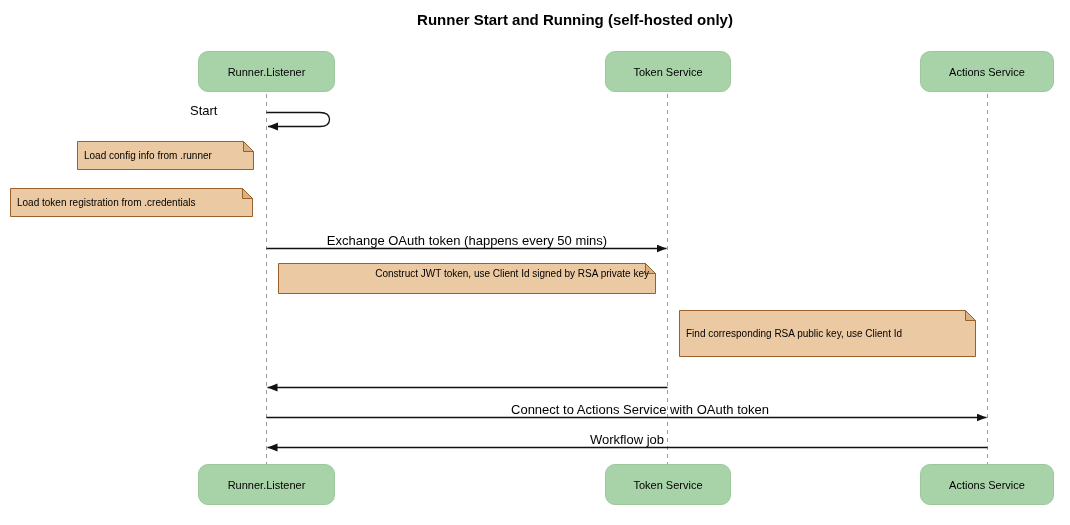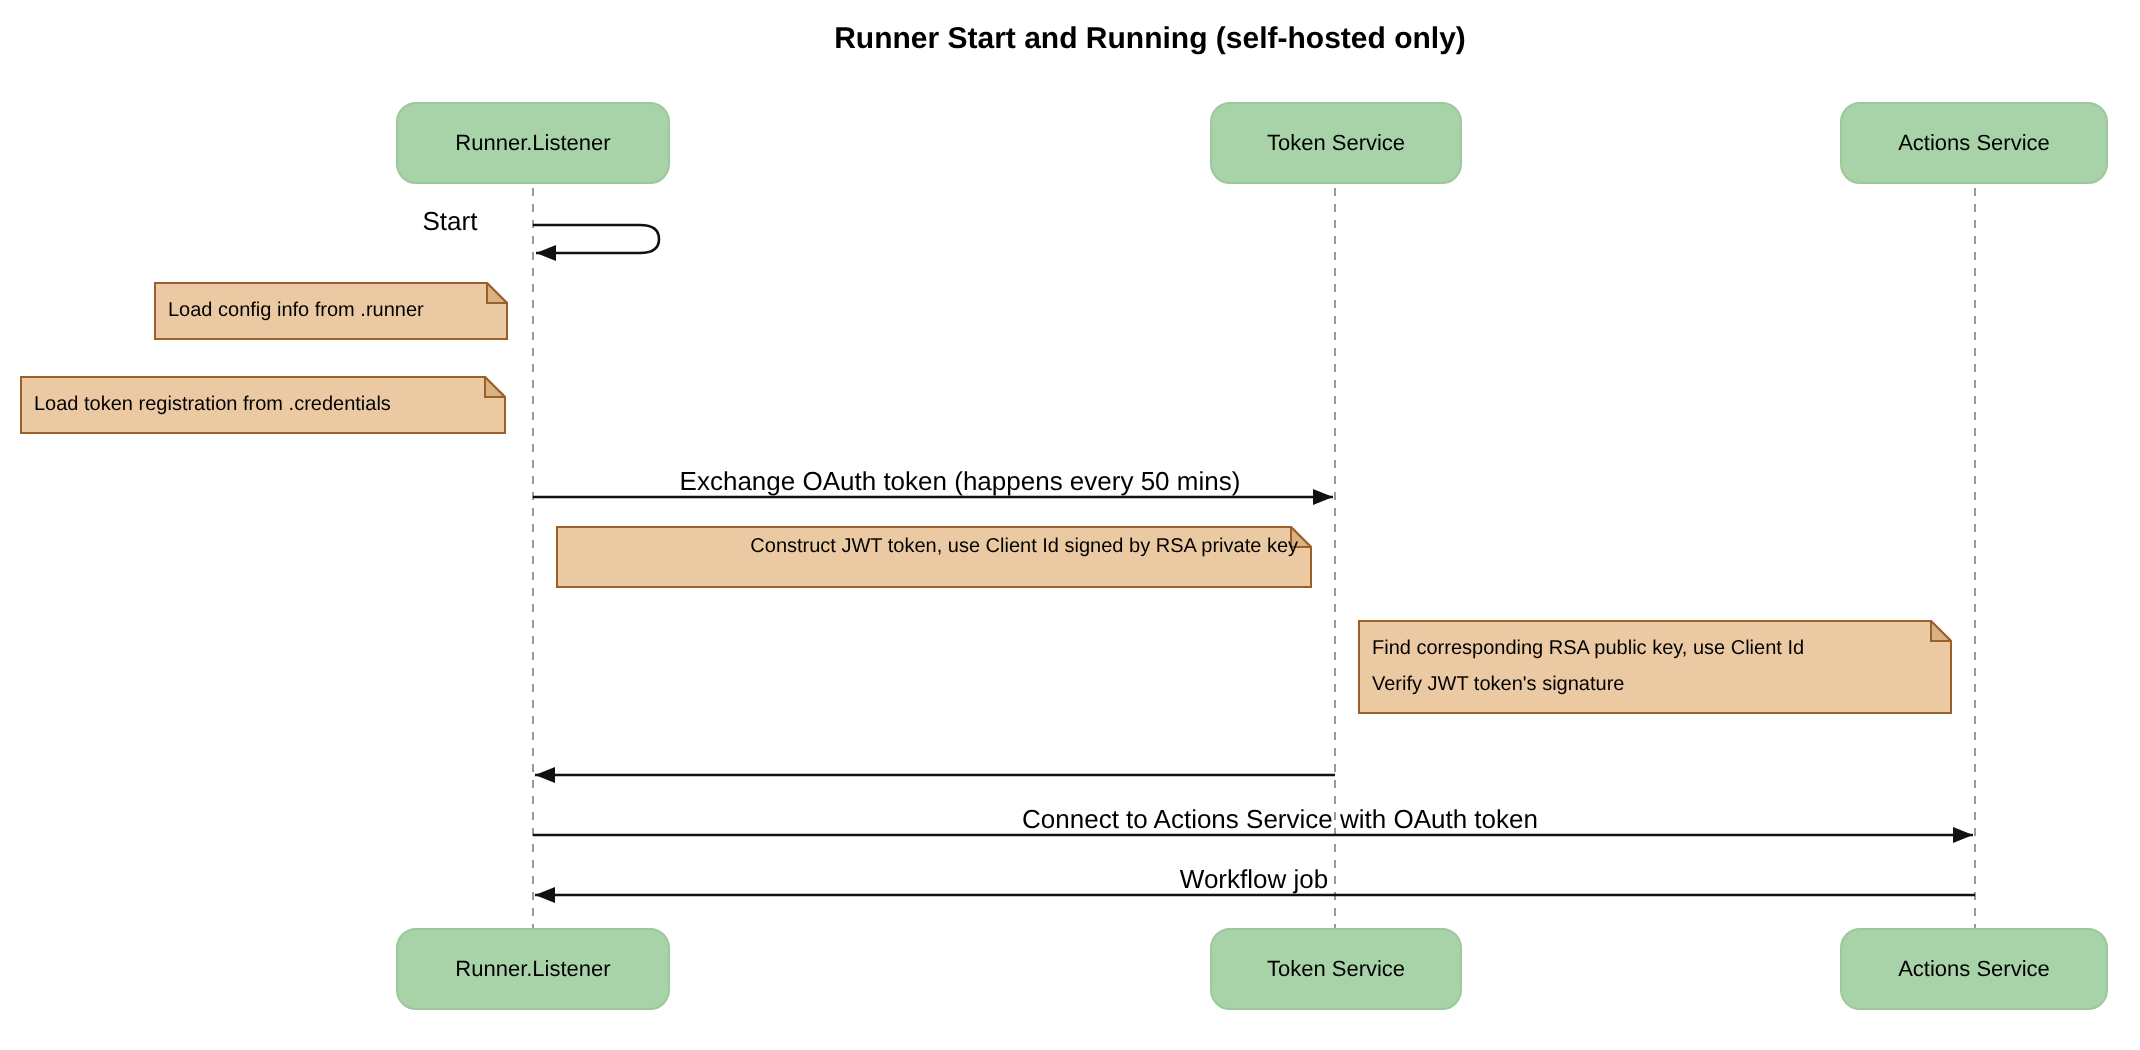--- a/index.html
+++ b/index.html
@@ -23,21 +23,21 @@
     background:var(--participant_fill,#a8d3a8);
     border:1px solid var(--participant_border,#9cc89c);
     box-sizing:border-box;
     display:flex; align-items:center; justify-content:center;
     font-size:11px; white-space:nowrap;
   }
   .mlabel {
     position:absolute; font-size:13px; white-space:nowrap;
   }
   .mlabel.center { text-align:center; }
-  .mlabel.right  { text-align:center; }
+  .mlabel.right  { text-align:left; }
   .note {
     position:absolute; box-sizing:border-box;
     display:flex; flex-direction:column; justify-content:center;
     padding:0 7px; font-size:10px; white-space:nowrap;
   }
   .note-bg { position:absolute; left:0; top:0; z-index:0; }
   .nline { position:relative; z-index:1; line-height:18px; }
 </style>
 </head>
 <body>
@@ -64,21 +64,21 @@
 
   <div class="pbox" style="left:198px; top:51px; width:137px;">Runner.Listener</div>
   <div class="pbox" style="left:605px; top:51px; width:126px;">Token Service</div>
   <div class="pbox" style="left:920px; top:51px; width:134px;">Actions Service</div>
 
   <div class="pbox" style="left:198px; top:464px; width:137px;">Runner.Listener</div>
   <div class="pbox" style="left:605px; top:464px; width:126px;">Token Service</div>
   <div class="pbox" style="left:920px; top:464px; width:134px;">Actions Service</div>
 
   <div class="mlabel right" style="left:190px; top:103px; width:70px;">Start</div>
-  <div class="mlabel center" style="left:280px; top:233px; width:400px;">Exchange OAuth token (happens every 50 mins)</div>
+  <div class="mlabel center" style="left:267px; top:233px; width:400px;">Exchange OAuth token (happens every 50 mins)</div>
   <div class="mlabel center" style="left:280px; top:402px; width:720px;">Connect to Actions Service with OAuth token</div>
   <div class="mlabel center" style="left:267px; top:432px; width:720px;">Workflow job</div>
 
   <div class="note" style="left:77px; top:141px; width:177px; height:29px;">
       <svg width="177" height="29" class="note-bg">
         <polygon points="0.5,0.5 166.5,0.5 176.5,10.5 176.5,28.5 0.5,28.5" fill="#ebc9a2" stroke="#9a6029"></polygon>
         <path d="M 166.5,0.5 L 166.5,10.5 L 176.5,10.5 Z" fill="#d9b183" stroke="#9a6029"></path>
       </svg>
     <div class="nline">Load config info from .runner</div>
   </div>
@@ -95,16 +95,15 @@
         <path d="M 367.5,0.5 L 367.5,10.5 L 377.5,10.5 Z" fill="#d9b183" stroke="#9a6029"></path>
       </svg>
     <div class="nline">Construct JWT token, use Client Id signed by RSA private key</div>
   </div>
   <div class="note" style="left:679px; top:310px; width:358px; height:47px;">
       <svg width="297" height="47" class="note-bg">
         <polygon points="0.5,0.5 286.5,0.5 296.5,10.5 296.5,46.5 0.5,46.5" fill="#ebc9a2" stroke="#9a6029"></polygon>
         <path d="M 286.5,0.5 L 286.5,10.5 L 296.5,10.5 Z" fill="#d9b183" stroke="#9a6029"></path>
       </svg>
     <div class="nline">Find corresponding RSA public key, use Client Id</div>
-    <div class="nline">Verify JWT token's signature</div>
   </div>
 
 </div>
 
 </body></html>

